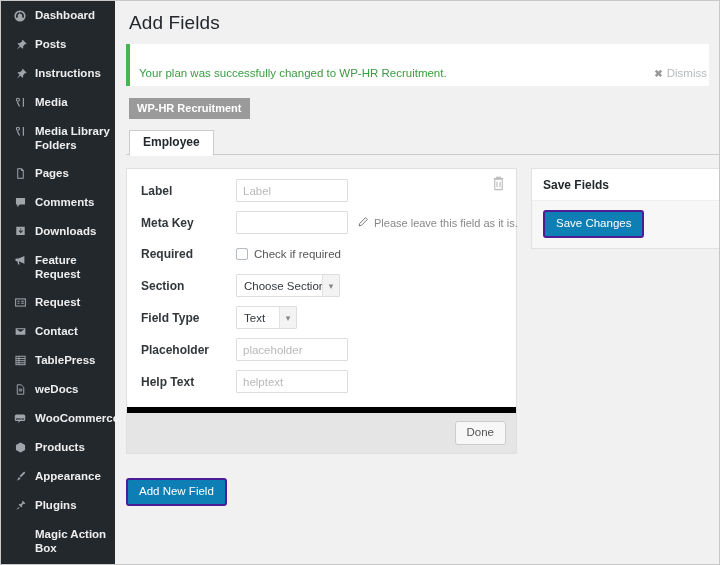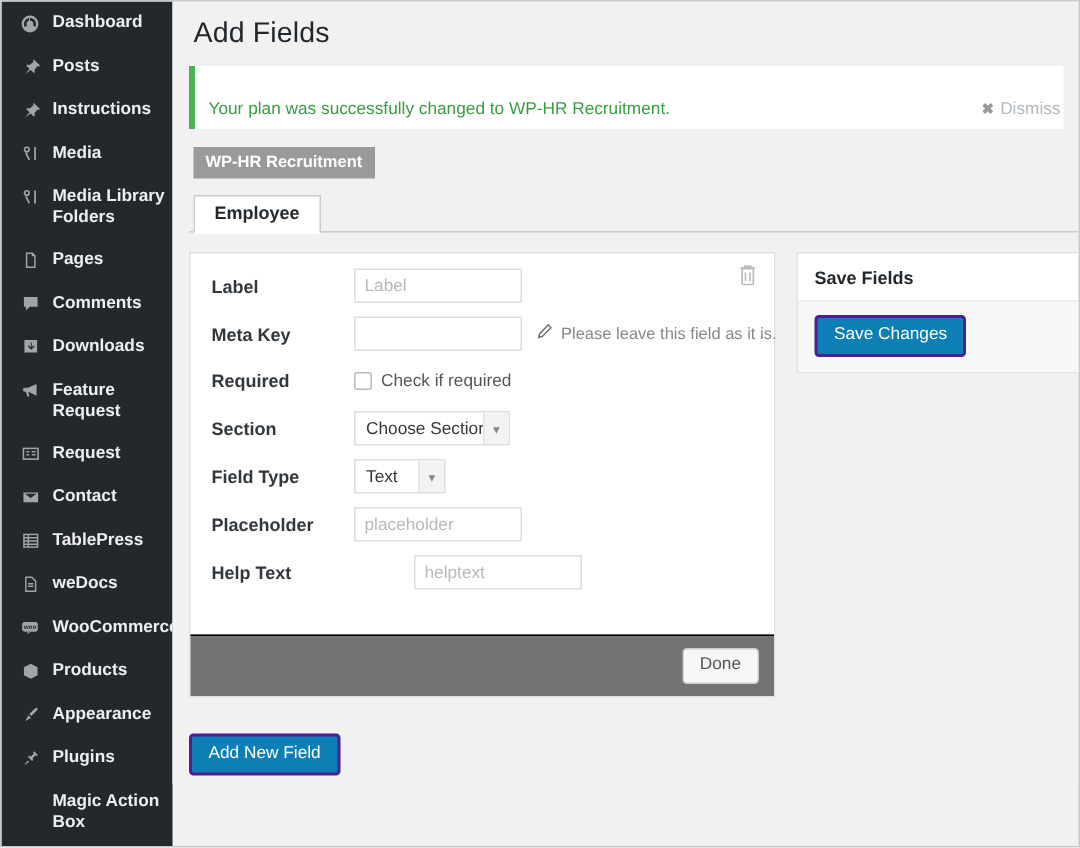--- a/index.html
+++ b/index.html
@@ -205,22 +205,22 @@
   .sel.w-section .sel-val { width: 85px; }
   .sel.w-type .sel-val { width: 42px; }
   .sel .sel-arrow {
     width: 17px;
     border-left: 1px solid #e2e2e2;
     background: #f3f3f3;
     display: flex; align-items: center; justify-content: center;
     color: #888; font-size: 9px;
   }
   .card-footer {
-    border-top: 1px solid #000000;
-    background: #737373;
+    border-top: 6px solid #000000;
+    background: #e5e5e5;
     padding: 8px 10px;
     display: flex;
     justify-content: flex-end;
   }
   .btn-secondary {
     background: #f7f7f7;
     border: 1px solid #ccc;
     border-radius: 3px;
     color: #555;
     font-size: 11.5px;
@@ -524,21 +524,21 @@
               </div>
             </div>
 
             <div class="form-row">
               <div class="flabel">Placeholder</div>
               <div class="fctl">
                 <input class="txt" type="text" placeholder="placeholder" style="">
               </div>
             </div>
 
-            <div class="form-row" style="margin-bottom:16px;gap:40px;">
+            <div class="form-row" style="margin-bottom:0;">
               <div class="flabel">Help Text</div>
               <div class="fctl">
                 <input class="txt" type="text" placeholder="helptext" style="">
               </div>
             </div>
 
           </div>
 
           <div class="card-footer">
             <button class="btn-secondary">Done</button>

